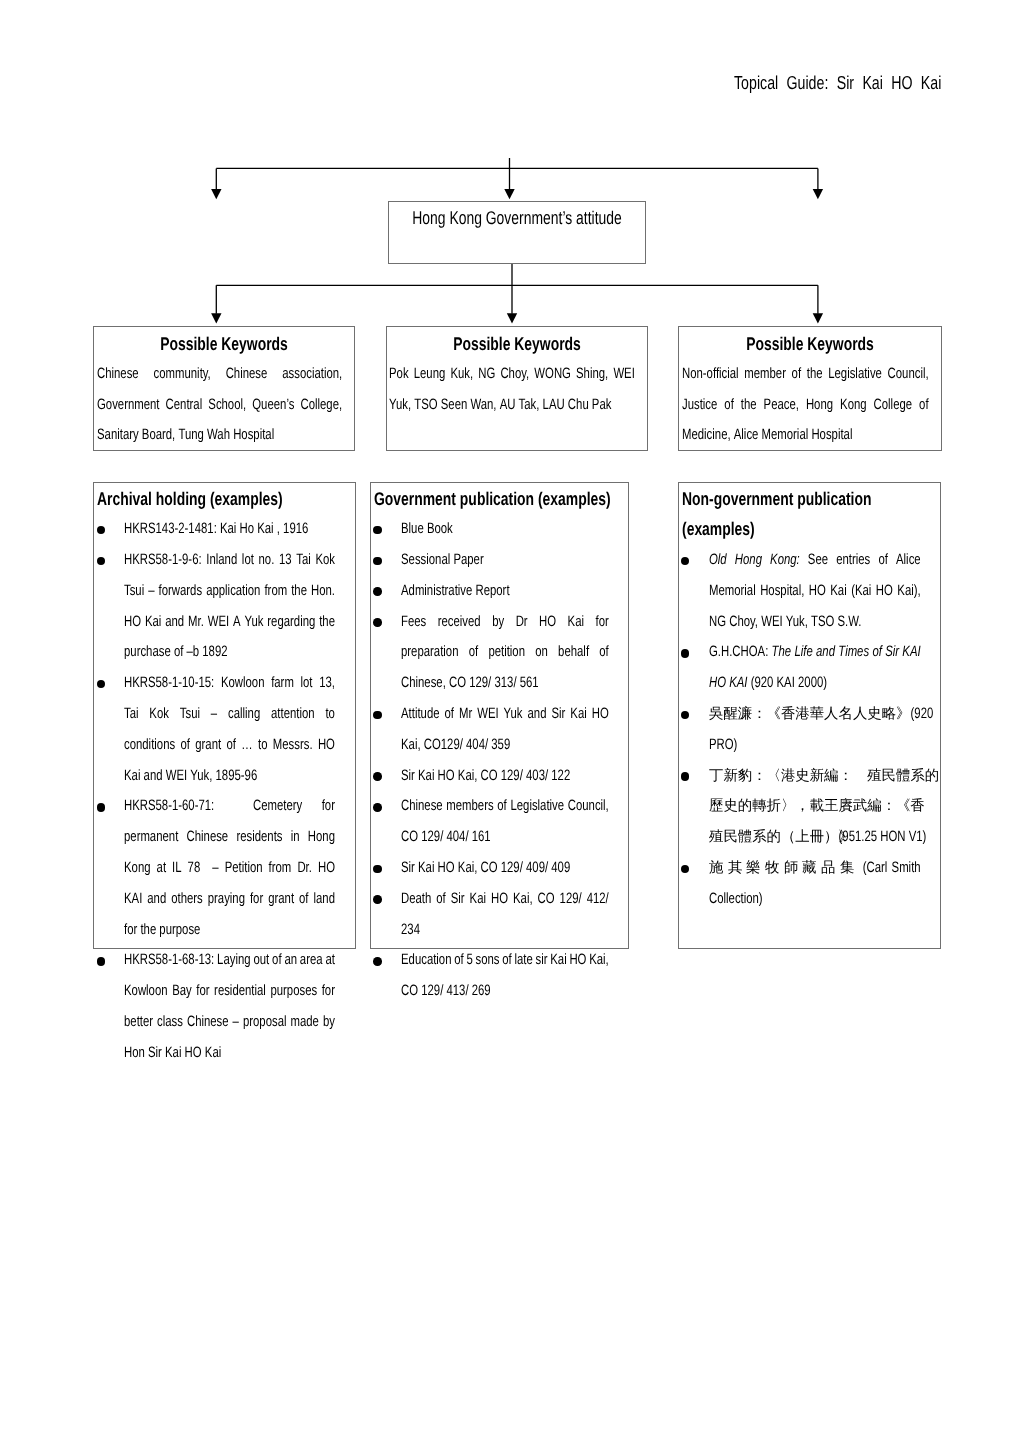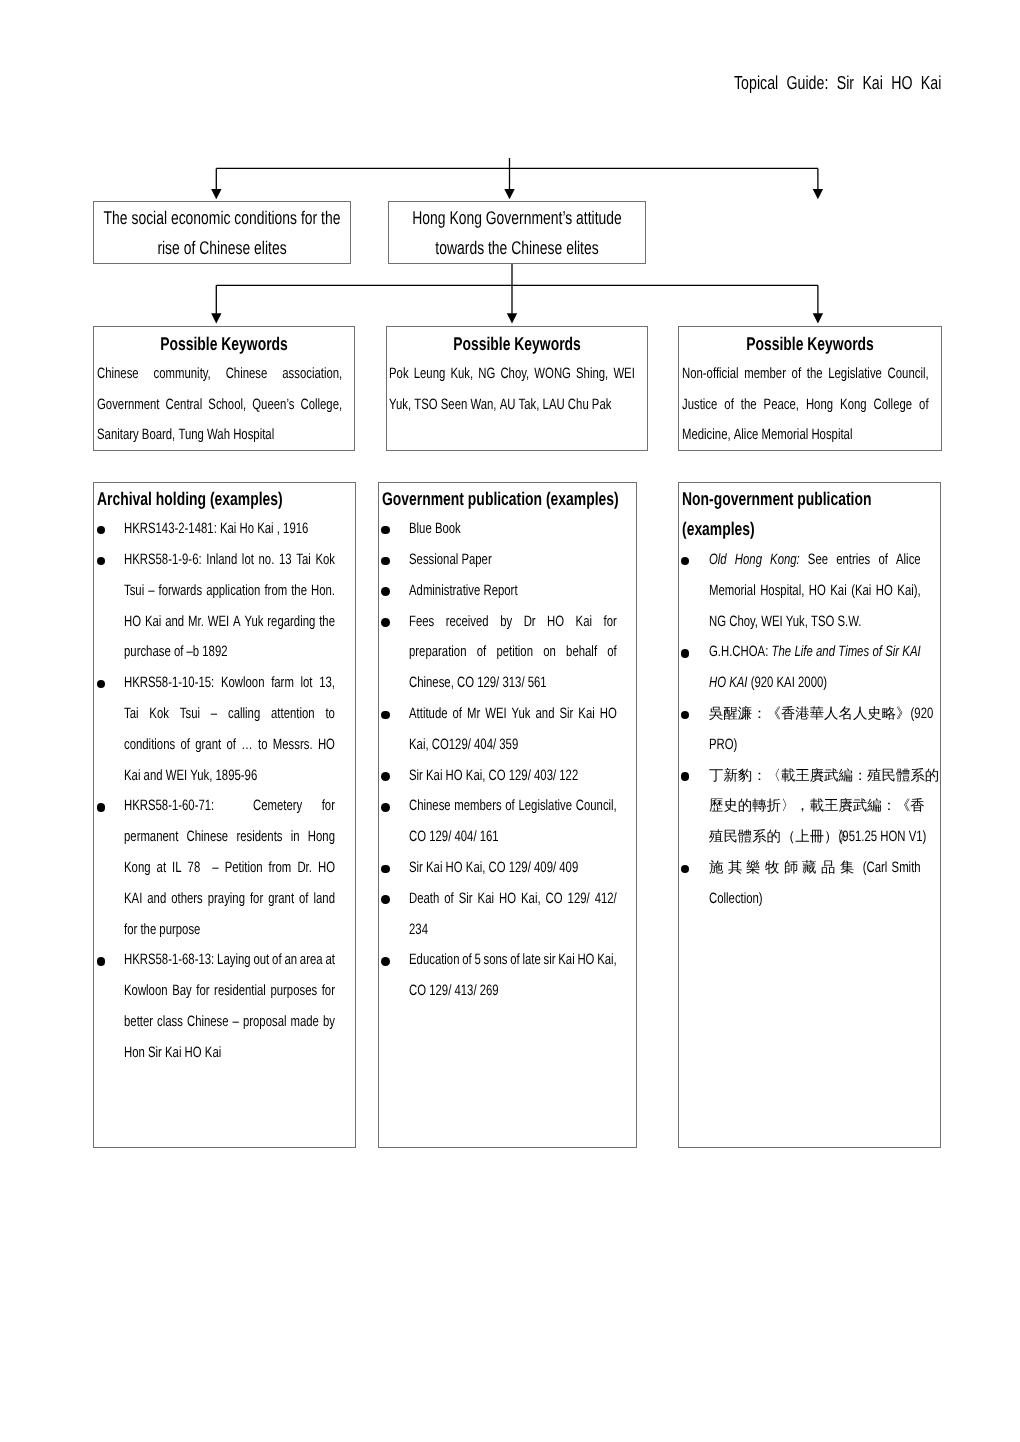--- a/index.html
+++ b/index.html
@@ -31,21 +31,21 @@
                transform-origin:0 0;position:absolute;left:50%;top:0;white-space:nowrap;}
 
   
   .r3{top:326.4px;height:124.2px;}
   .r3 .hd{text-align:center;font-size:18.40px;font-weight:bold;line-height:30.80px;height:29.6px;margin-top:1.8px;position:relative;}
   .r3 .hd span{display:inline-block;transform:scaleX(0.757) translateX(-50%);
                transform-origin:0 0;position:absolute;left:50%;top:0;white-space:nowrap;}
   .r3 .body{padding-left:0;}
 
   
-  .r4{top:482px;height:666px;}
+  .r4{top:482px;height:467px;}
   .r4 .inner{padding-top:0.5px;}
   .r4 .hd{font-size:18.40px;font-weight:bold;line-height:30.80px;padding-left:3px;}
   .r4 .hd span{display:block;transform:scaleX(0.757);transform-origin:0 0;white-space:nowrap;}
   .r4 ul{list-style:none;margin:0;padding:0;}
   .r4 .item{position:relative;}
   .r4 .bul{position:absolute;left:2.8px;top:11.5px;width:8.6px;height:8.6px;
            border-radius:50%;background:#000;}
   .r4 .lines{padding-left:0;}
 
   .ln{font-size:15.00px;line-height:30.80px;}
@@ -57,21 +57,21 @@
   .fl.s{justify-content:flex-start;}
   .gap{display:inline-block;width:0;}
 
   .r2.c1{left:93px;width:258px;}
   .r2.c2{left:388px;width:258px;}
   .r2.c3{left:683px;width:260.4px;}
   .r3.c1{left:92.8px;width:262.7px;}
   .r3.c2{left:386.3px;width:262.1px;}
   .r3.c3{left:677.8px;width:263.8px;}
   .r4.c1{left:92.8px;width:263.6px;}
-  .r4.c2{left:378px;width:259px;}
+  .r4.c2{left:370px;width:259px;}
   .r4.c3{left:677.8px;width:263.4px;}
 
   svg.conn{position:absolute;left:0;top:0;width:1020px;height:1442px;pointer-events:none;}
   i.it{font-style:italic;}
 </style>
 </head>
 <body>
 
 <div class="page">
   <div class="hdr">
@@ -97,37 +97,24 @@
     </g>
     <g fill="#000" stroke="none">
       <polygon points="211.1,188.9 221.5,188.9 216.3,199.3"></polygon>
       <polygon points="504.3,188.9 514.7,188.9 509.5,199.3"></polygon>
       <polygon points="812.7,188.9 823.1,188.9 817.9,199.3"></polygon>
       <polygon points="211.1,313.2 221.5,313.2 216.3,323.6"></polygon>
       <polygon points="506.8,313.2 517.2,313.2 512,323.6"></polygon>
       <polygon points="812.7,313.2 823.1,313.2 817.9,323.6"></polygon>
     </g>
   </svg>
-  <div class="box r2 c1">
-    <div class="inner">
-      <div class="ln">
-          <span>The social economic conditions for the</span>
-        </div>
-      <div class="ln">
-          <span>rise of Chinese elites</span>
-        </div>
-    </div>
-  </div>
   <div class="box r2 c2">
     <div class="inner">
       <div class="ln">
           <span>Hong Kong Government’s attitude</span>
-        </div>
-      <div class="ln">
-          <span>towards the Chinese elites</span>
         </div>
     </div>
   </div>
   <div class="box r3 c1">
     <div class="hd">
         <span>Possible Keywords</span>
       </div>
     <div class="body" style="padding-left:3.10px">
       <div class="ln fl j" style="width:323.91px;">
           <span>Chinese</span>
@@ -533,21 +520,21 @@
             <div class="ln fl s" style="width:279.66px;">
                 <span>PRO)</span>
               </div>
           </div>
         </li>
         <li class="item">
           <span class="bul" style="left:2.00px"></span>
           <div class="lines" style="padding-left:30.30px">
             <div class="ln fl j" style="width:279.66px;">
                 <span><span class="cjk" style="width:76.09px">丁新豹：</span></span>
-                <span><span class="cjk" style="width:133.16px">〈載王賡武編：</span></span>
+                <span><span class="cjk" style="width:133.16px">〈港史新編：</span></span>
                 <span><span class="cjk" style="width:95.11px">殖民體系的</span></span>
               </div>
             <div class="ln fl j" style="width:279.66px;">
                 <span><span class="cjk" style="width:114.13px">歷史的轉折〉</span></span>
                 <span><span class="cjk" style="width:19.02px">，</span></span>
                 <span><span class="cjk" style="width:114.13px">載王賡武編：</span></span>
                 <span><span class="cjk" style="width:38.04px">《香</span></span>
               </div>
             <div class="ln fl s" style="width:279.66px;"><span><span class="cjk" style="width:171.20px">殖民體系的（上冊）》</span><span>(951.25</span></span>&nbsp;<span>HON</span>&nbsp;<span>V1)</span></div>
           </div>

